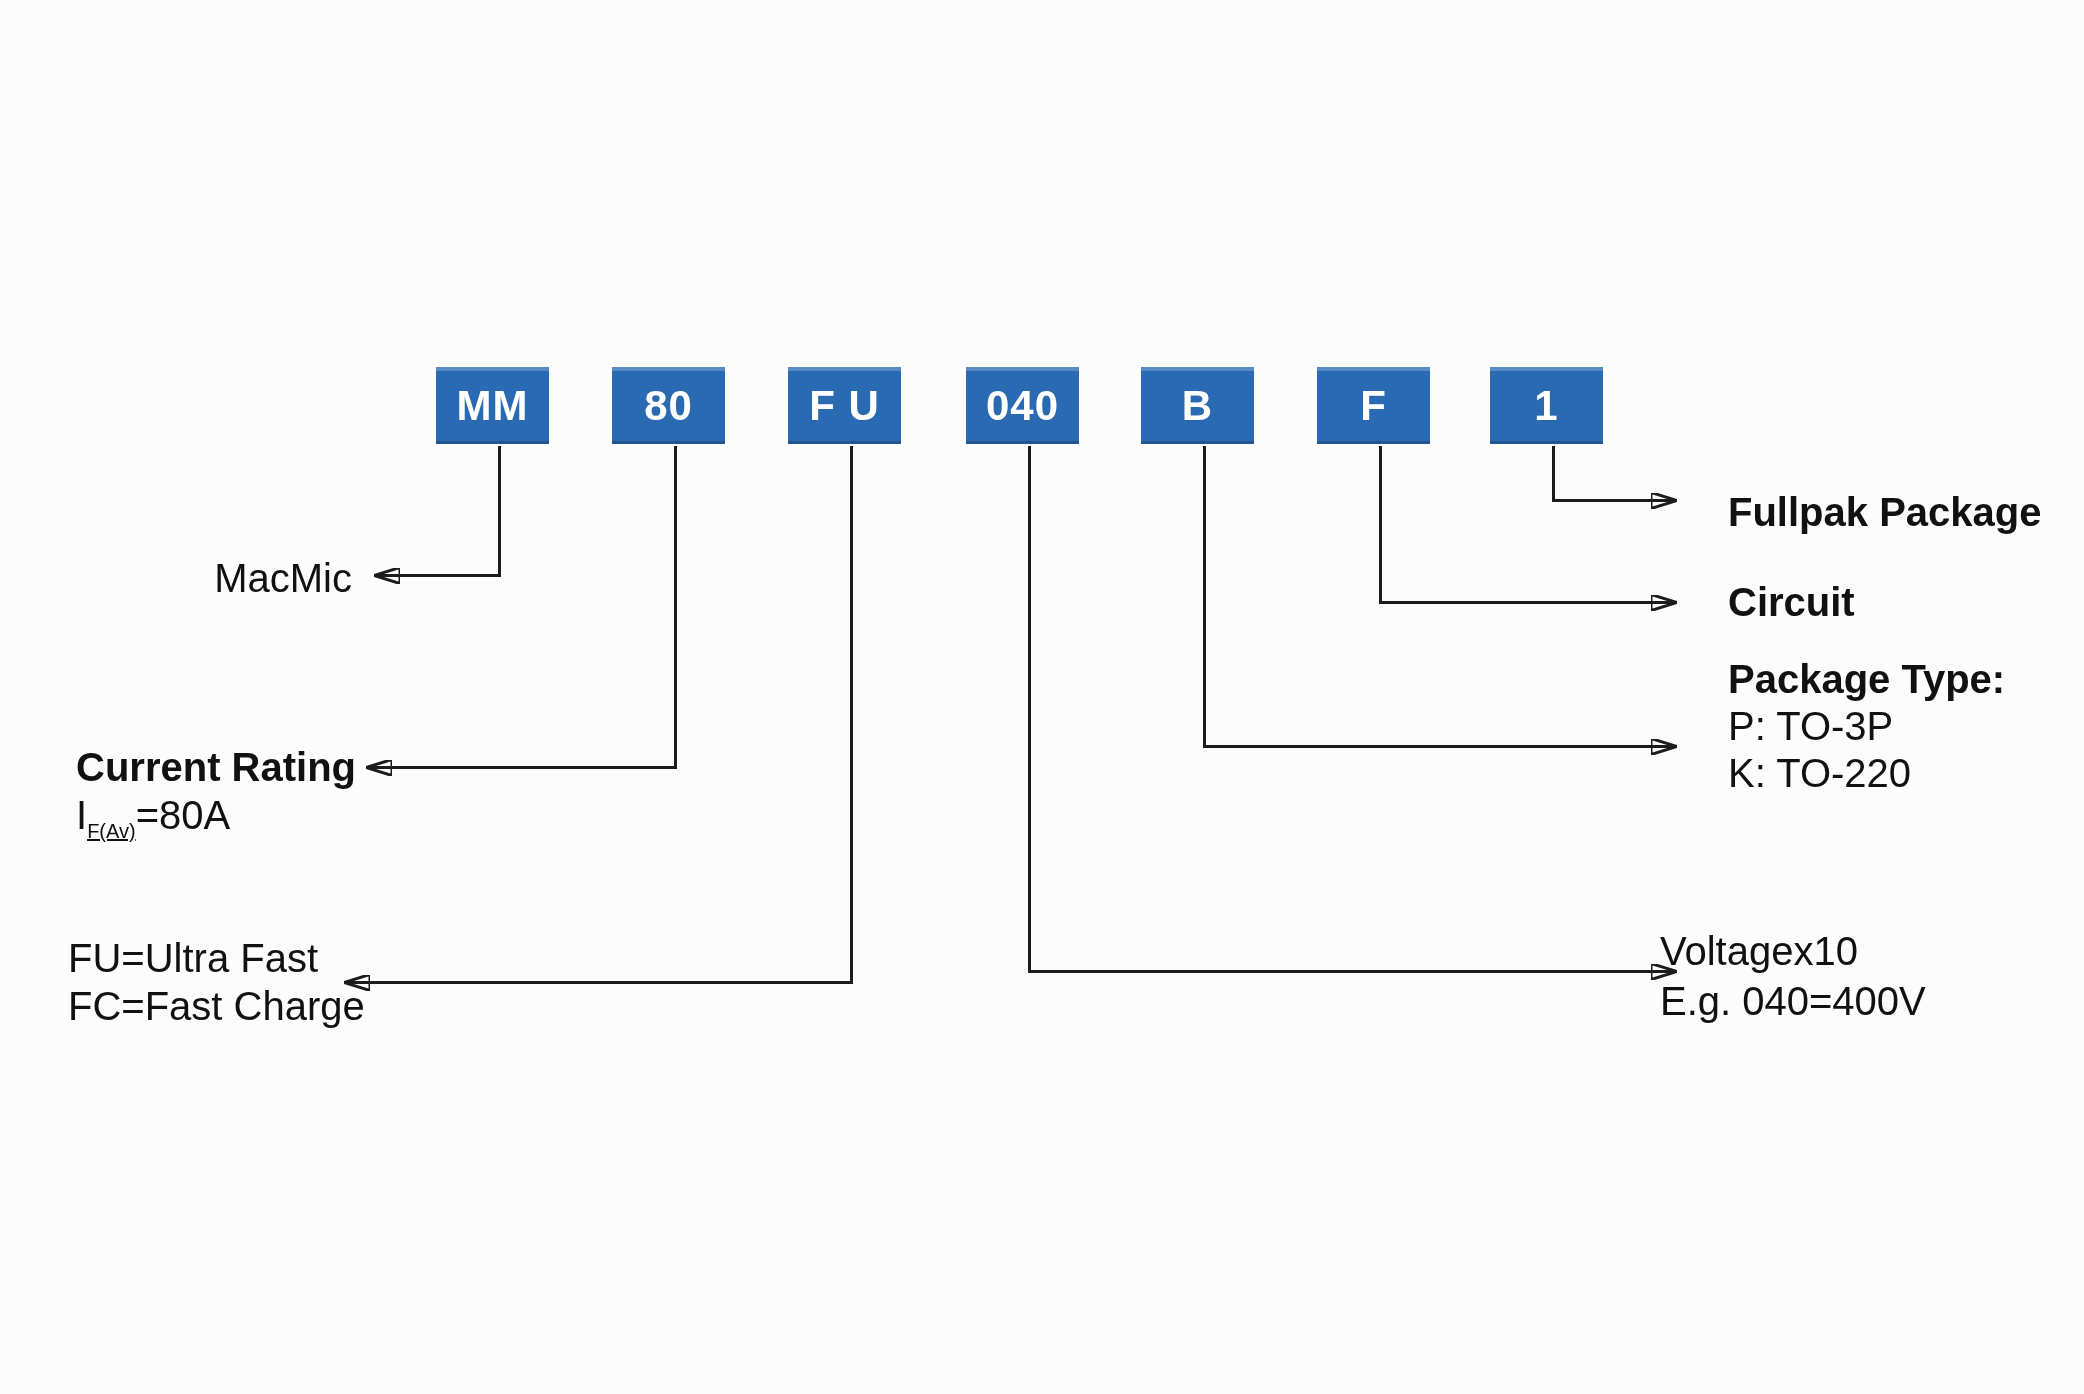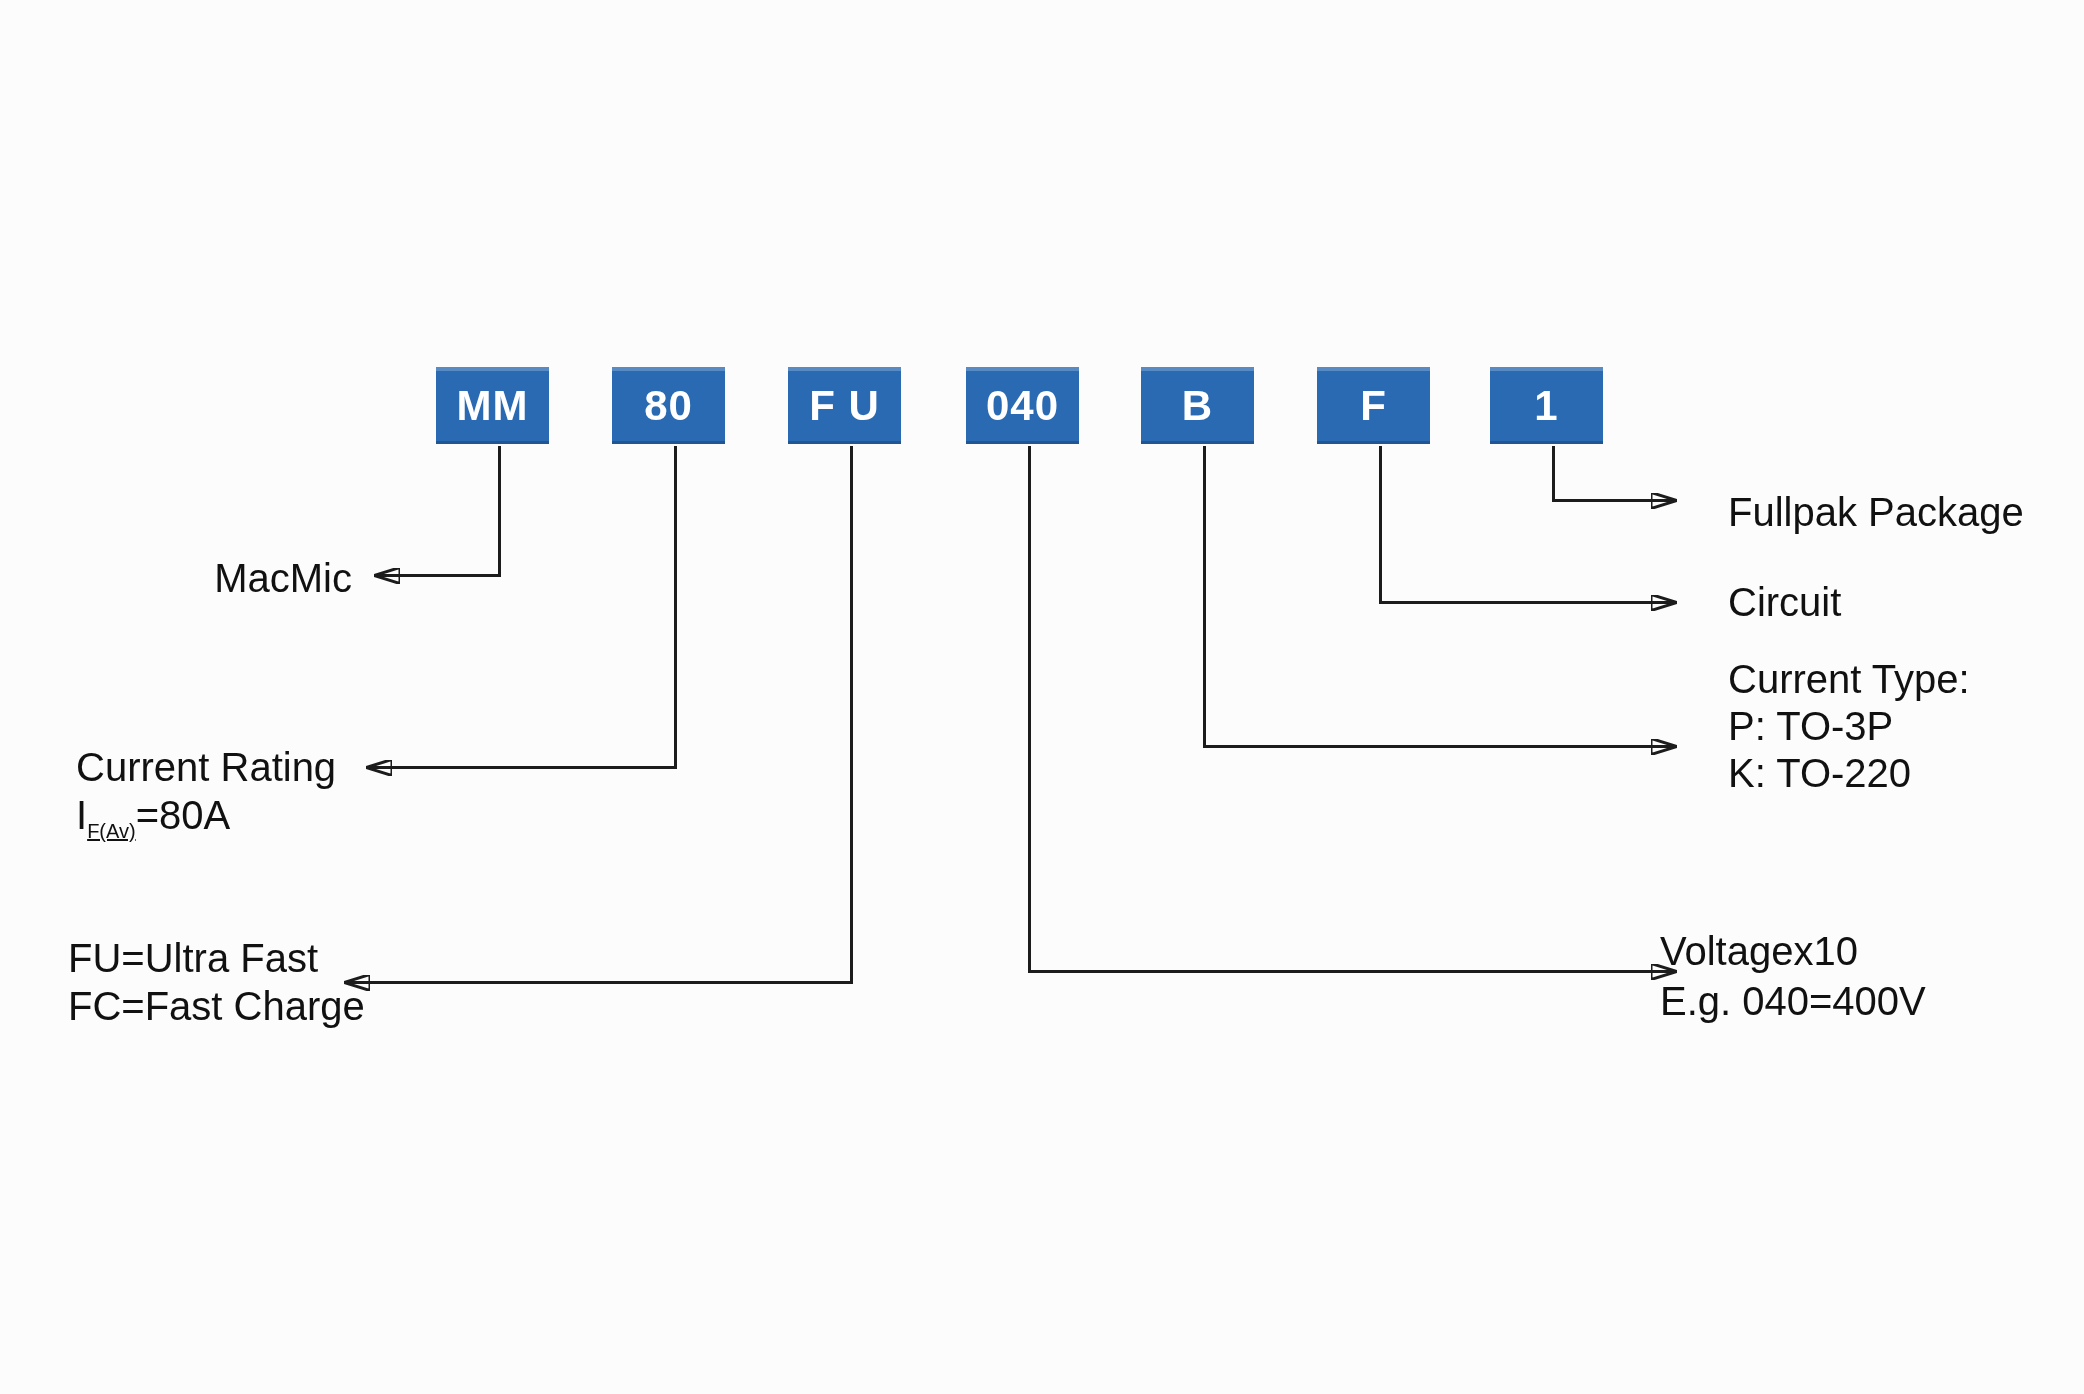--- a/index.html
+++ b/index.html
@@ -50,21 +50,21 @@
     stroke: var(--line);
     stroke-width: 3;
   }
   .lbl {
     position: absolute;
     color: var(--text);
     font-size: 40px;
     line-height: 44px;
     white-space: nowrap;
   }
-  .bold { font-weight: 400; }
+  .bold { font-weight: 700; }
   .block { line-height: 48px; }
   .block-right { line-height: 47px; }
   .block-volt { line-height: 50px; }
   .sub {
     font-size: 20px;
     vertical-align: -9px;
     letter-spacing: 0;
     text-decoration: underline;
   }
   .manufacturer {
@@ -109,21 +109,21 @@
 
   <div class="lbl block" style="left:68px; top:934px">
     <div>FU=Ultra Fast</div>
     <div>FC=Fast Charge</div>
   </div>
 
   <div class="lbl bold" style="left:1728px; top:490px">Fullpak Package</div>
   <div class="lbl bold" style="left:1728px; top:580px">Circuit</div>
 
   <div class="lbl block-right" style="left:1728px; top:656px">
-    <div class="bold">Current Type:</div>
+    <div class="bold">Package Type:</div>
     <div>P: TO-3P</div>
     <div>K: TO-220</div>
   </div>
 
   <div class="lbl block-volt" style="left:1660px; top:926px">
     <div>Voltagex10</div>
     <div>E.g. 040=400V</div>
   </div>
 
 </div>

